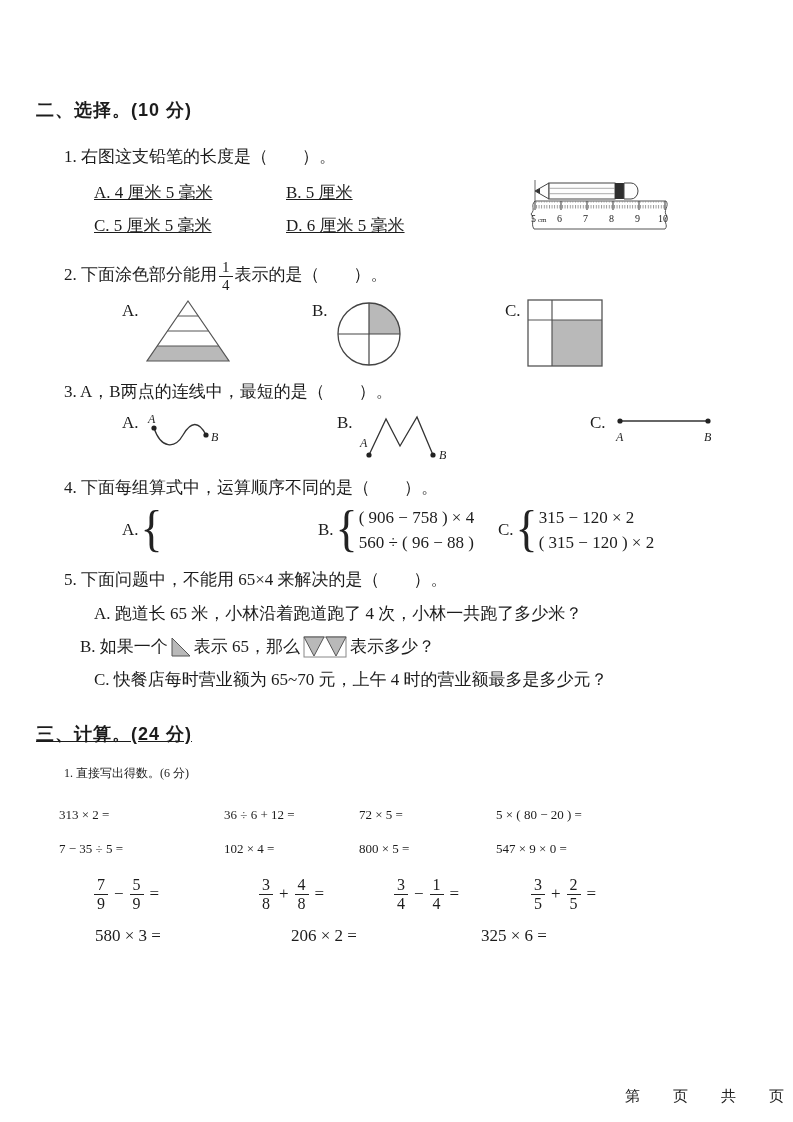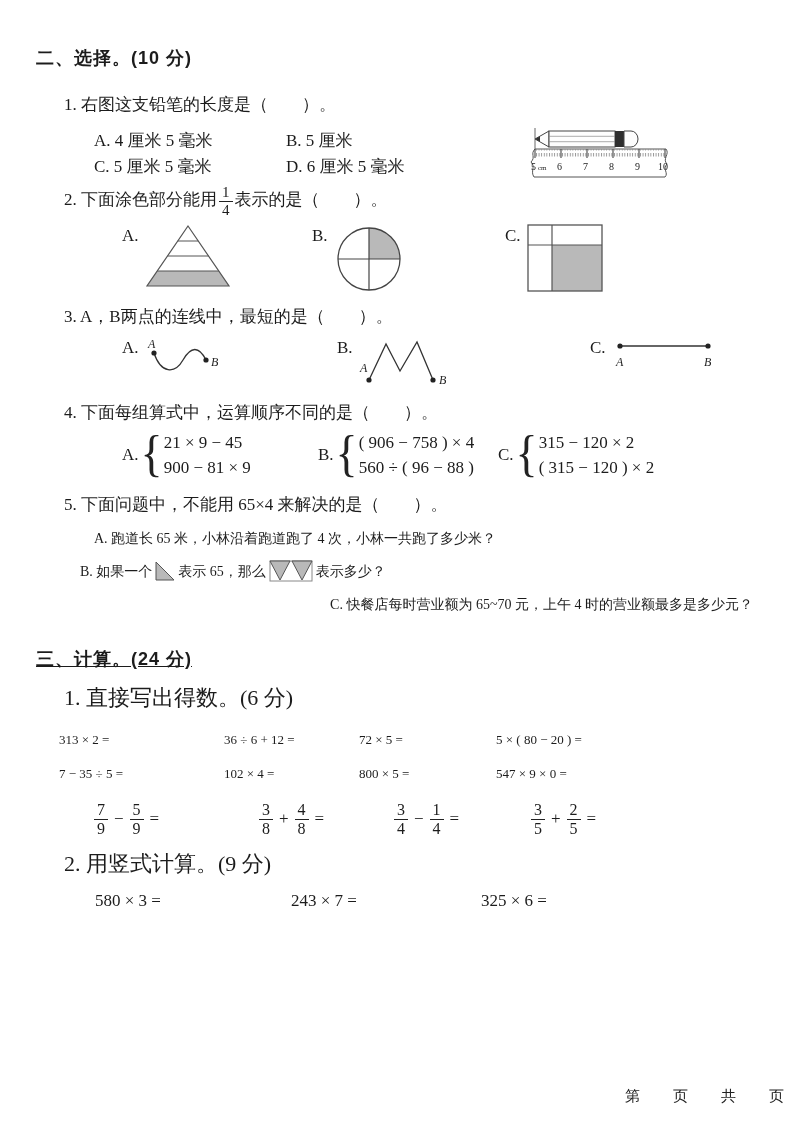--- a/index.html
+++ b/index.html
@@ -2,59 +2,59 @@
 <html><head>
 <meta charset="utf-8">
 <style>
   html,body { margin:0; padding:0; background:#e8e8e8; }
   .page {
     width:793px; height:1122px; margin:0 auto; background:#ffffff;
     position:relative; overflow:hidden;
     font-family:"Liberation Serif","DejaVu Serif",serif;
     color:#1c1c1c;
   }
-  .content { padding:46px 40px 0 36px; }
+  .content { padding:98px 40px 0 36px; }
 
   .sec-heading { font-size:18px; font-weight:bold; margin:0 0 22px 0;
     font-family:"Liberation Sans","DejaVu Sans",sans-serif; letter-spacing:1px; }
 
   .q { margin-left:28px; }
   .qtext { font-size:17px; line-height:26px; margin:0; }
   .q1wrap { position:relative; }
 
   .q1opts { margin:10px 0 0 30px; display:grid;
-    grid-template-columns:192px auto; font-size:17px; line-height:26px; }
+    grid-template-columns:192px auto; row-gap:7px; font-size:17px; line-height:26px;text-decoration:underline; }
 
   .fig-ruler { position:absolute; right:78px; top:26px; }
 
-  .q2line { font-size:17px; line-height:40px; }
+  .q2line { margin-top:16px; font-size:17px; line-height:40px; }
   .frac { display:inline-flex; flex-direction:column; align-items:center;
     vertical-align:middle; font-size:15px; line-height:1.1; margin:0 2px; }
   .frac .fn { border-bottom:1.2px solid #222; padding:0 3px; }
   .frac .fd { padding:0 3px; }
 
   .shape-row { display:flex; align-items:flex-start; margin:4px 0 0 58px; font-size:17px; }
   .shape-item { display:flex; align-items:flex-start; }
   .shape-item .lbl { margin-right:6px; line-height:24px; }
   .w190 { width:190px; } .w193 { width:193px; }
   .w215 { width:215px; } .w253 { width:253px; }
 
   .q4row { display:flex; align-items:center; margin:4px 0 0 58px; font-size:17px; }
   .grp { display:flex; align-items:center; }
   .grp .lbl { margin-right:2px; }
   .brace { font-size:46px; font-weight:300; line-height:1;
     transform:scaleY(1.12); margin:0 1px 4px 0; color:#222; }
   .stack { display:flex; flex-direction:column; line-height:25px; }
   .gw1 { width:196px; } .gw2 { width:180px; }
 
-  .q5opt { font-size:14px; line-height:33px; margin-left:30px; }
+  .q5opt { font-size:17px; line-height:33px; margin-left:30px; }
   .inline-svg { vertical-align:middle; margin:0 3px 3px 3px; }
 
   .calc-block { margin-top:26px; }
-  .sub { font-size:22px; line-height:26px; margin:14px 0 0 28px; }
+  .sub { font-size:12px; line-height:26px; margin:14px 0 0 28px; }
   .calcrow { display:grid; grid-template-columns:165px 135px 137px 1fr;
     margin-left:23px; font-size:13px; line-height:26px; }
   .mt16 { margin-top:16px; } .mt8 { margin-top:8px; }
   .fracrow { display:grid; grid-template-columns:165px 135px 137px 1fr;
     margin-left:56px; margin-top:14px; font-size:17px; align-items:center; }
   .fracexp { display:flex; align-items:center; gap:4px; }
   .fracexp .frac { font-size:16px; }
   .row3 { display:grid; grid-template-columns:196px 190px 1fr;
     margin-left:59px; margin-top:14px; font-size:17px; }
 
@@ -194,24 +194,20 @@
         </div>
       </div>
     </div>
 
     <div class="q" style="margin-top:12px;">
       <p class="qtext">4. 下面每组算式中，运算顺序不同的是（　　）。</p>
       <div class="q4row">
         <div class="grp gw1">
           <span class="lbl">A.</span>
           <span class="brace">{</span>
-          <span class="stack">
-            <span>21 × 9 − 45</span>
-            <span>900 − 81 × 9</span>
-          </span>
         </div>
         <div class="grp gw2">
           <span class="lbl">B.</span>
           <span class="brace">{</span>
           <span class="stack">
             <span>( 906 − 758 ) × 4</span>
             <span>560 ÷ ( 96 − 88 )</span>
           </span>
         </div>
         <div class="grp">
@@ -230,21 +226,21 @@
       <p class="q5opt" style="margin:4px 0 0 30px;">A. 跑道长 65 米，小林沿着跑道跑了 4 次，小林一共跑了多少米？</p>
       <p class="q5opt" style="margin:0 0 0 16px;">
         <span>B. 如果一个</span><svg class="inline-svg" width="20" height="20" viewBox="0 0 20 20">
             <polygon points="1,1 19,19 1,19" fill="#b9b9b9" stroke="#555" stroke-width="1"></polygon>
           </svg><span>表示 65，那么</span><svg class="inline-svg" width="44" height="22" viewBox="0 0 44 22">
             <rect x="1" y="1" width="42" height="20" fill="none" stroke="#888" stroke-width="1"></rect>
             <polygon points="1,1 21,1 11,20" fill="#b9b9b9" stroke="#555" stroke-width="1"></polygon>
             <polygon points="23,1 43,1 33,20" fill="#b9b9b9" stroke="#555" stroke-width="1"></polygon>
           </svg><span>表示多少？</span>
       </p>
-      <p class="q5opt" style="margin:0 0 0 30px;text-align:right;">C. 快餐店每时营业额为 65~70 元，上午 4 时的营业额最多是多少元？</p>
+      <p class="q5opt" style="margin:0 0 0 30px;">C. 快餐店每时营业额为 65~70 元，上午 4 时的营业额最多是多少元？</p>
     </div>
 
     <div class="calc-block">
       <h2 class="sec-heading" style="margin-bottom:0;text-decoration:underline;">三、计算。(24 分)</h2>
       <p class="sub">1. 直接写出得数。(6 分)</p>
 
       <div class="calcrow mt16">
         <span>313 × 2 =</span>
         <span>36 ÷ 6 + 12 =</span>
         <span>72 × 5 =</span>
@@ -301,23 +297,22 @@
             </span>
           <span>+</span>
           <span class="frac">
               <span class="fn">2</span>
               <span class="fd">5</span>
             </span>
           <span>=</span>
         </span>
       </div>
 
-      <p class="sub">2. 用竖式计算。(9 分)</p>
       <div class="row3">
         <span>580 × 3 =</span>
-        <span>243 × 7 =</span>
+        <span>206 × 2 =</span>
         <span>325 × 6 =</span>
       </div>
     </div>
   </div>
 
   <div class="footer">第　页　共　页</div>
 </div>
 
 </body></html>

